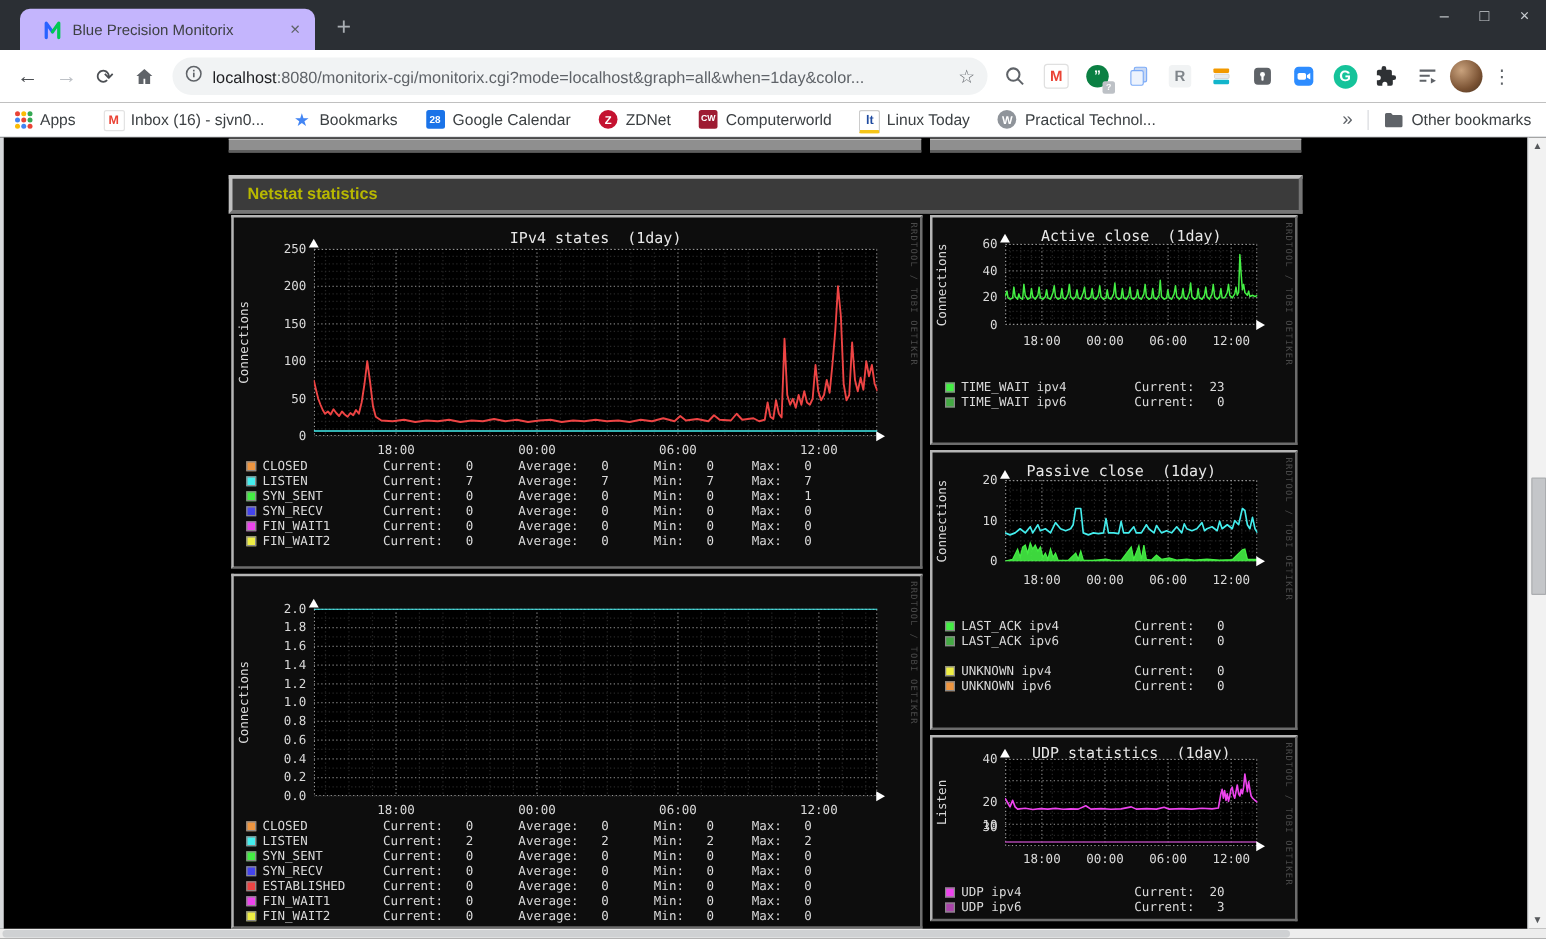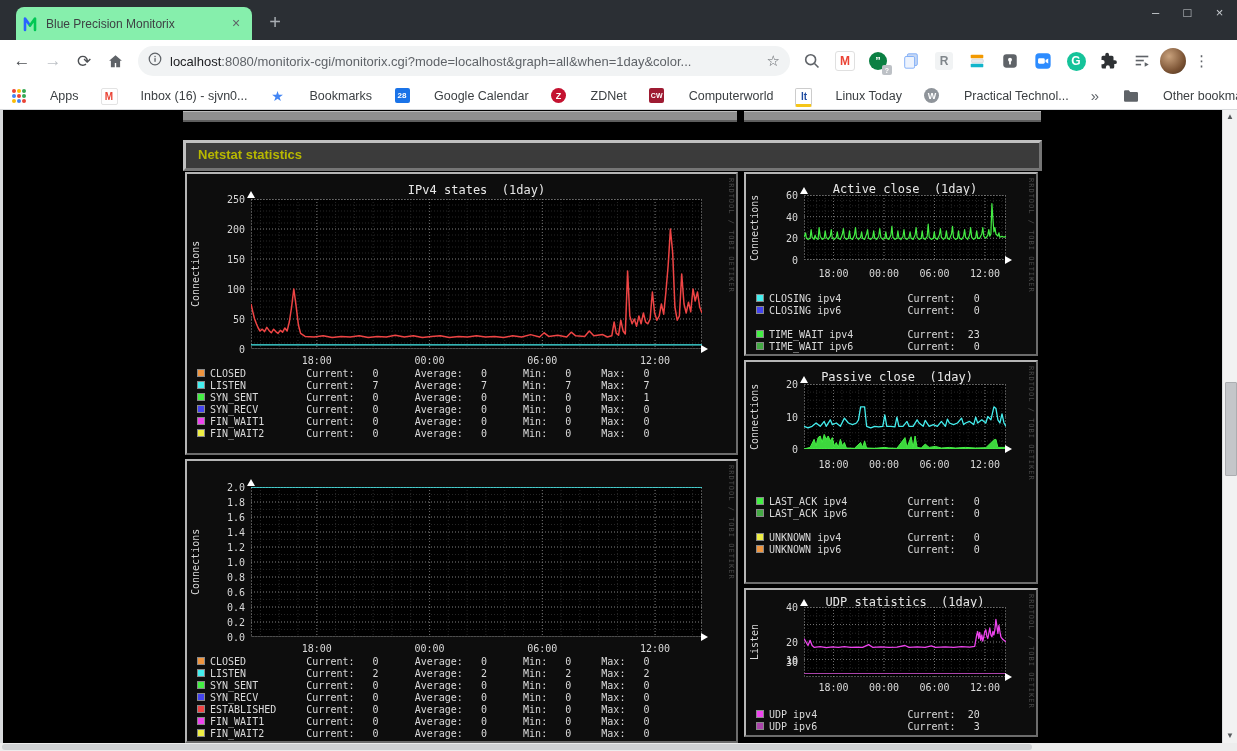--- a/index.html
+++ b/index.html
@@ -1,22 +1,22 @@
 <!DOCTYPE html>
 <html><head>
 <meta charset="utf-8">
 <style>
   html,body{margin:0;padding:0;width:1237px;height:751px;overflow:hidden;background:#000;
     font-family:"Liberation Sans",sans-serif;-webkit-font-smoothing:antialiased;}
   #browser{position:absolute;inset:0;}
 
   
   #tabstrip{position:absolute;left:0;top:0;width:1237px;height:40px;background:#2B2F34;}
-  #tab{position:absolute;left:16px;top:7px;width:236px;height:33px;background:#86efac;
-       border-radius:8px 8px 0 0;display:flex;align-items:center;padding:0 8px 0 6px;box-sizing:border-box;}
+  #tab{position:absolute;left:16px;top:7px;width:236px;height:33px;background:#c4b5fd;
+       border-radius:8px 8px 0 0;display:flex;align-items:center;padding:0 8px 0 18px;box-sizing:border-box;}
   .favicon{width:16px;height:16px;margin-right:8px;flex:none;}
   #tab-title{flex:1;font-size:12px;color:#3E4144;white-space:nowrap;overflow:hidden;text-overflow:ellipsis;}
   #tab-close{width:16px;height:16px;border-radius:8px;color:#5f6368;font-size:14px;line-height:15px;text-align:center;flex:none;}
   #newtab{position:absolute;left:262px;top:10px;width:26px;height:26px;color:#A9AEB3;font-size:20px;
           text-align:center;line-height:25px;border-radius:13px;}
   #wincontrols{position:absolute;right:10px;top:5px;display:flex;gap:17px;color:#C9CDD1;font-size:13px;}
   #wincontrols span{width:15px;text-align:center;}
 
   
   #toolbar{position:absolute;left:0;top:40px;width:1237px;height:42px;background:#fff;display:flex;align-items:center;padding-left:8px;box-sizing:border-box;}
@@ -29,21 +29,21 @@
   #star-btn{font-size:15px;color:#5f6368;margin-left:8px;flex:none;}
   #ext-row{display:flex;align-items:center;gap:9px;margin-left:10px;}
   .ext-btn{width:24px;height:24px;display:grid;place-items:center;position:relative;flex:none;}
   #avatar{width:26px;height:26px;border-radius:50%;margin-left:6px;flex:none;
           background:radial-gradient(circle at 35% 32%,#c9a27d,#7a5233 62%,#45301e);}
   #menu-dots{font-size:15px;color:#5f6368;margin:0 10px 0 8px;width:14px;text-align:center;}
 
   
   #bookmarksbar{position:absolute;left:0;top:82px;width:1237px;height:28px;background:#fff;display:flex;
                 align-items:center;padding:0 12px;box-sizing:border-box;border-bottom:1px solid #D8DADD;}
-  .bm{display:flex;align-items:center;gap:24px;margin-right:22px;font-size:12.5px;color:#3C4043;white-space:nowrap;}
+  .bm{display:flex;align-items:center;gap:6px;margin-right:22px;font-size:12.5px;color:#3C4043;white-space:nowrap;}
   .bm-ico{width:16px;height:16px;flex:none;display:grid;place-items:center;}
   #bm-spacer{flex:1;}
   #bm-overflow{font-size:15px;color:#5f6368;margin-right:12px;}
   #bm-divider{width:1px;height:16px;background:#DADCE0;margin-right:12px;}
 
   
   #page{position:absolute;left:0;top:110px;width:1237px;height:641px;background:#000;}
   #leftedge{position:absolute;left:0;top:0;width:3px;height:633px;background:#D7D9DB;}
   .prevbar{position:absolute;top:1px;height:11px;background:#8F8F8F;border-top:1px solid #BABABA;
            border-bottom:2px solid #5E5E5E;box-sizing:border-box;}
@@ -520,24 +520,20 @@
             <line x1="0" y1="43.333333333333336" x2="202" y2="43.333333333333336" stroke="#6E6E6E" stroke-dasharray="1,2"></line>
             <line x1="0" y1="21.666666666666668" x2="202" y2="21.666666666666668" stroke="#6E6E6E" stroke-dasharray="1,2"></line>
             <line x1="0" y1="0" x2="202" y2="0" stroke="#6E6E6E" stroke-dasharray="1,2"></line>
             <rect x="0.5" y="0.5" width="201" height="64" fill="none" stroke="#9A9A9A" stroke-dasharray="1,2"></rect>
             <polyline points="0.0,42.3 1.6,37.9 2.4,43.3 4.0,44.4 6.1,43.3 7.1,34.7 8.1,42.3 10.1,44.4 11.1,40.1 12.1,43.3 14.1,44.4 15.1,32.5 16.2,41.2 18.2,44.4 20.2,43.3 21.2,35.8 22.2,42.3 24.2,44.4 26.3,41.2 27.3,34.7 28.3,43.3 30.3,44.4 32.3,42.3 33.3,36.8 34.3,43.3 36.4,44.4 38.4,39.0 39.4,33.6 40.4,42.3 42.4,44.4 44.4,43.3 45.5,35.8 46.5,43.3 48.5,44.4 50.5,40.1 51.5,32.5 52.5,42.3 54.5,44.4 56.6,42.3 57.6,36.8 58.6,43.3 60.6,44.4 62.6,39.0 63.6,34.7 64.6,43.3 66.7,44.4 68.7,42.3 69.7,35.8 70.7,43.3 72.7,44.4 74.7,41.2 75.8,33.6 76.8,42.3 78.8,44.4 80.8,43.3 81.8,36.8 82.8,43.3 84.8,44.4 86.9,40.1 87.9,31.4 88.9,42.3 90.9,44.4 92.9,43.3 93.9,35.8 94.9,43.3 97.0,44.4 99.0,41.2 100.0,34.7 101.0,43.3 103.0,44.4 105.0,42.3 106.1,36.8 107.1,43.3 109.1,44.4 111.1,40.1 112.1,32.5 113.1,42.3 115.1,44.4 117.2,43.3 118.2,35.8 119.2,43.3 121.2,44.4 123.2,41.2 124.2,29.2 125.2,42.3 127.3,44.4 129.3,43.3 130.3,36.8 131.3,43.3 133.3,44.4 135.3,40.1 136.4,33.6 137.4,42.3 139.4,44.4 141.4,42.3 142.4,35.8 143.4,43.3 145.4,44.4 147.5,39.0 148.5,31.4 149.5,42.3 151.5,44.4 153.5,43.3 154.5,35.8 155.5,43.3 157.6,44.4 159.6,41.2 160.6,34.7 161.6,42.3 163.6,44.4 165.6,40.1 166.6,32.5 167.7,42.3 169.7,44.4 171.7,42.3 172.7,35.8 173.7,43.3 175.7,43.3 177.8,39.0 178.8,32.5 179.8,41.2 181.8,43.3 183.8,40.1 184.8,34.7 185.8,41.2 186.9,39.0 187.9,8.7 188.9,23.8 189.9,36.8 190.9,32.5 191.9,39.0 193.9,41.2 194.9,37.9 195.9,42.3 198.0,41.2 200.0,42.3 202.0,41.2" fill="none" stroke="#44EE44" stroke-width="1.2" stroke-linejoin="round"></polyline>
           </svg>
           <div class="g-arrow-up" style="left: 53.5px; top: 13px;"></div>
           <div class="g-arrow-right" style="left: 259px; top: 81.5px;"></div>
           <div class="g-wm">RRDTOOL / TOBI OETIKER</div>
           <div class="g-legend" style="left: 10px; top: 118px; right: 6px;">
-            <div>
-              <div class="lg-row"><span class="lg-sw" style="background: rgb(68, 238, 238);"></span><span>CLOSING ipv4           Current:   0</span></div>
-              <div class="lg-row"><span class="lg-sw" style="background: rgb(68, 68, 238);"></span><span>CLOSING ipv6           Current:   0</span></div>
-            </div>
             <div class="lg-gap">
               <div class="lg-row"><span class="lg-sw" style="background: rgb(68, 238, 68);"></span><span>TIME_WAIT ipv4         Current:  23</span></div>
               <div class="lg-row"><span class="lg-sw" style="background: rgb(68, 170, 68);"></span><span>TIME_WAIT ipv6         Current:   0</span></div>
             </div>
           </div>
         </div>
       </div>
     <div class="panel p3" id="chart-3">
         <div class="mount">
           <div class="g-title" style="left: 50px; top: 8px; width: 202px;">Passive close  (1day)</div>

